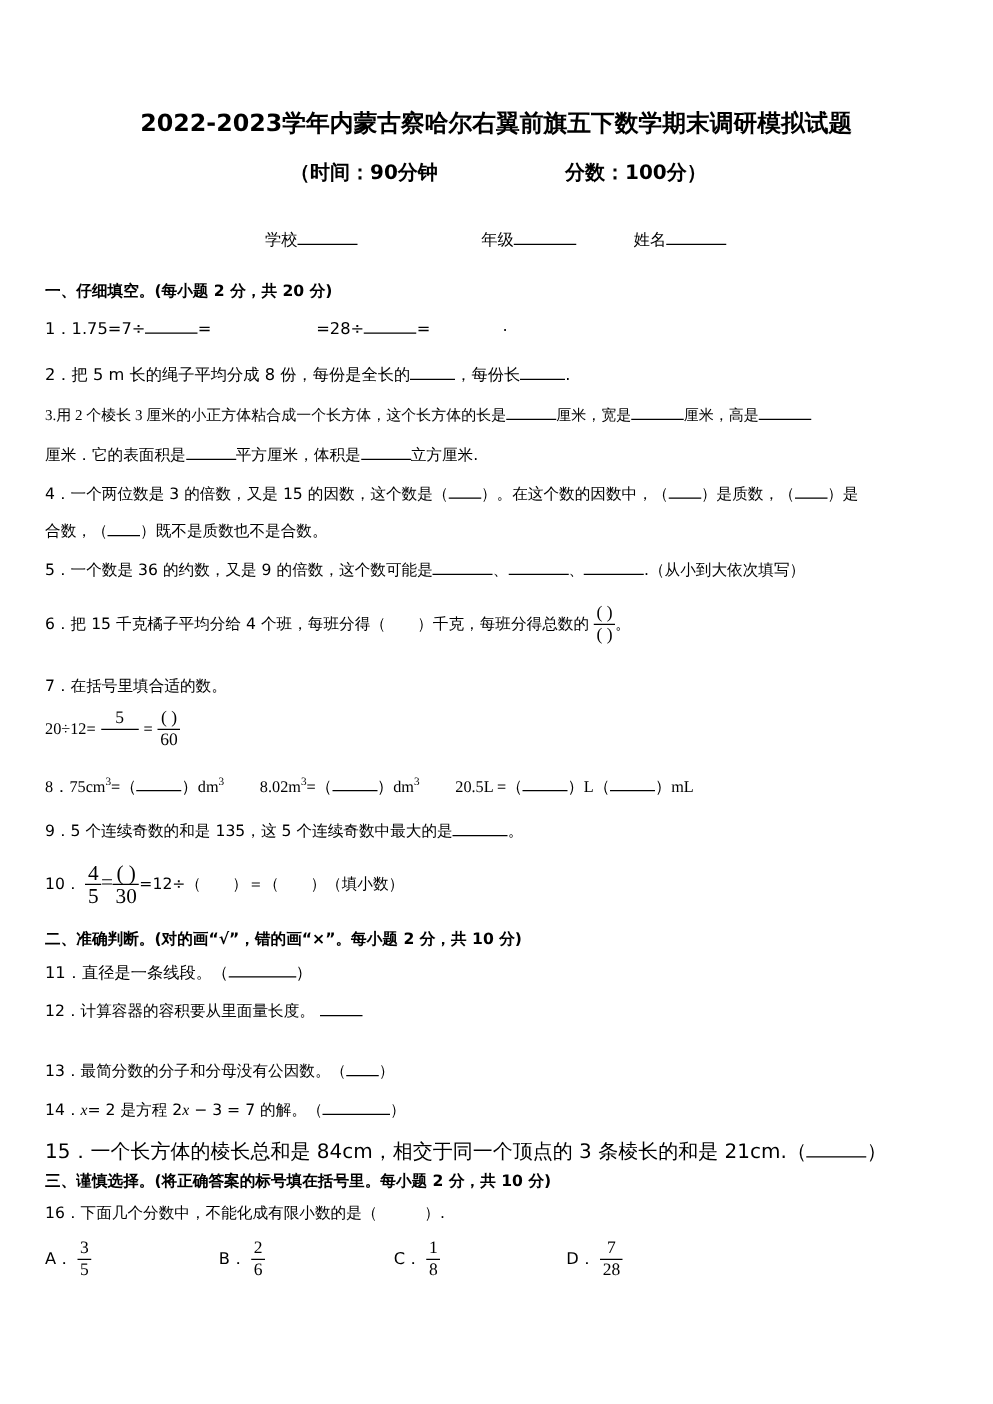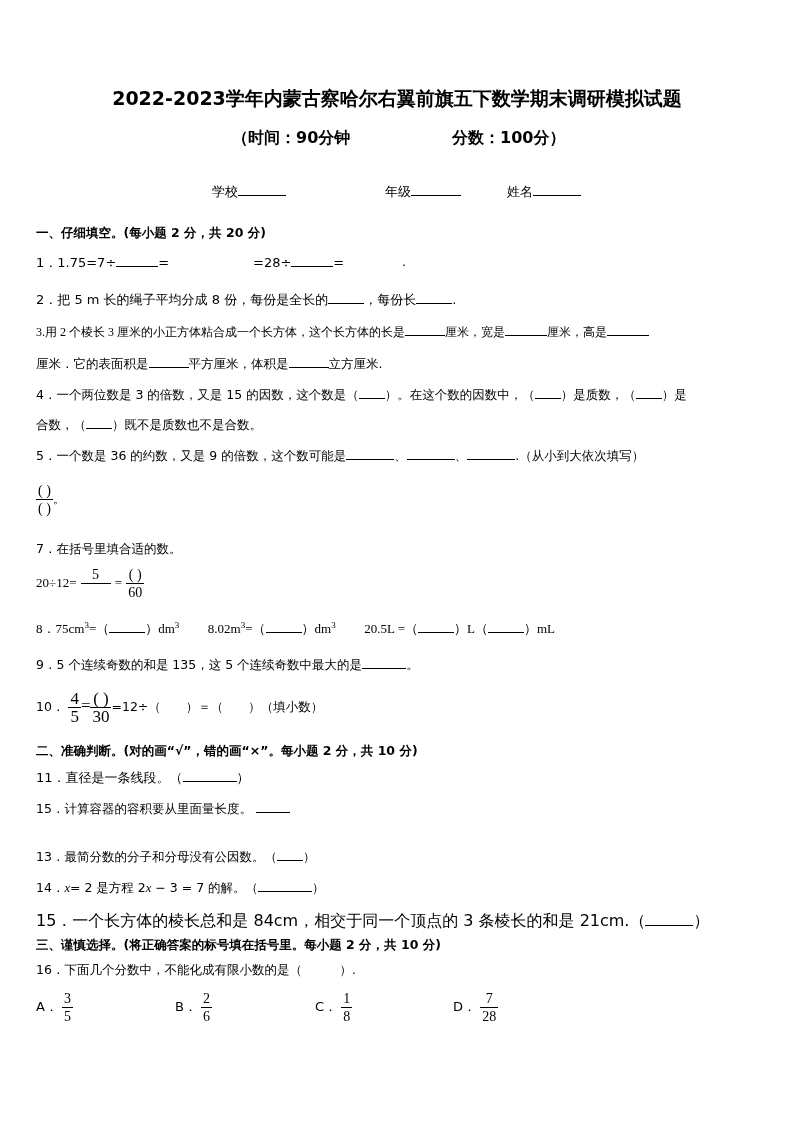--- a/index.html
+++ b/index.html
@@ -62,20 +62,21 @@
 </div>
 <div class="abs q" style="top:416px; font-size:12.5px;">
   <span>合数，（</span><span class="blank" style="width:26px;"></span><span>）既不是质数也不是合数。</span>
 </div>
 
 <div class="abs q" style="top:447px; font-size:12.5px;">
   <span>5．一个数是 36 的约数，又是 9 的倍数，这个数可能是</span><span class="blank" style="width:48px;"></span><span>、</span><span class="blank" style="width:48px;"></span><span>、</span><span class="blank" style="width:48px;"></span><span>.（从小到大依次填写）</span>
 </div>
 
 <div class="abs q" style="top:482px; font-size:12.5px;">
+  <span>6．把 15 千克橘子平均分给 4 个班，每班分得（　　）千克，每班分得总数的</span>
   <span class="frac">
       <span class="n">(  )</span>
       <span class="d">(  )</span>
     </span><span>。</span>
 </div>
 
 <div class="abs q" style="top:541px; font-size:12.5px;">7．在括号里填合适的数。</div>
 <div class="abs q" style="top:566px;">
   <span class="num">20÷12=</span>
   <span class="frac">
@@ -111,21 +112,21 @@
       <span class="d">30</span>
     </span><span>=12÷（　　）＝（　　）（填小数）</span>
 </div>
 
 <div class="abs sec" style="top:743px;text-align:center;">二、准确判断。(对的画“√”，错的画“×”。每小题 2 分，共 10 分)</div>
 
 <div class="abs q" style="top:769px; font-size:13px;">
   <span>11．直径是一条线段。（</span><span class="blank" style="width:54px;"></span><span>）</span>
 </div>
 <div class="abs q" style="top:800px; font-size:12.5px;">
-  <span>15．计算容器的容积要从里面量长度。</span><span class="blank" style="width:34px;margin-left:4px;"></span>
+  <span>12．计算容器的容积要从里面量长度。</span><span class="blank" style="width:34px;margin-left:4px;"></span>
 </div>
 <div class="abs q" style="top:848px; font-size:12.5px;">
   <span>13．最简分数的分子和分母没有公因数。（</span><span class="blank" style="width:26px;"></span><span>）</span>
 </div>
 <div class="abs q" style="top:879px; font-size:12.5px;">
   <span>14．</span><i class="num">x</i><span>= 2 是方程 2</span><i class="num">x</i><span> − 3 = 7 的解。（</span><span class="blank" style="width:54px;"></span><span>）</span>
 </div>
 <div class="abs q" style="top:911px; font-size:16px;">
   <span>15．一个长方体的棱长总和是 84cm，相交于同一个顶点的 3 条棱长的和是 21cm.（</span><span class="blank" style="width:48px;"></span><span>）</span>
 </div>

